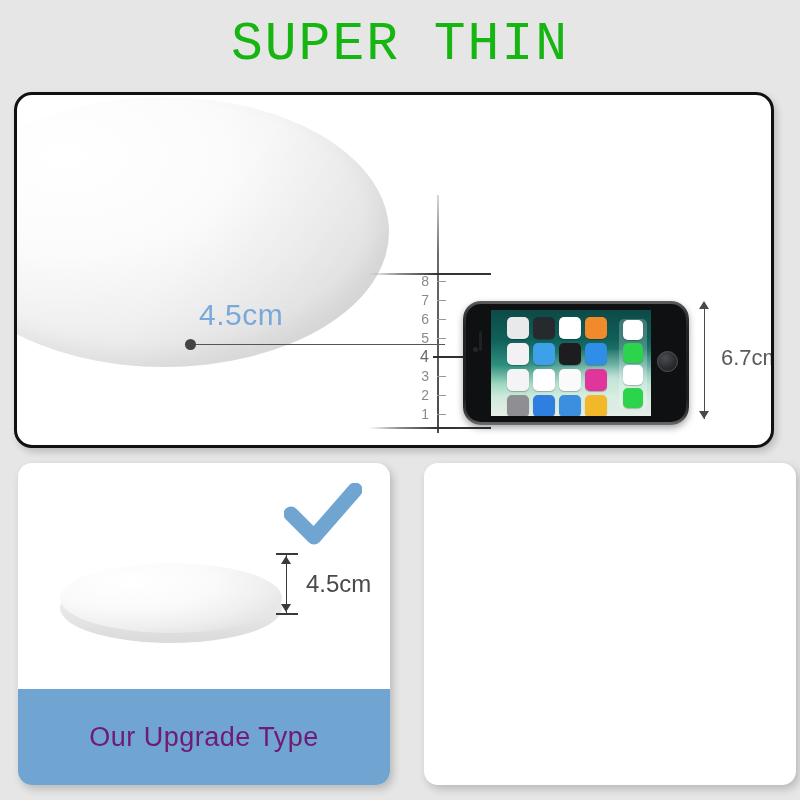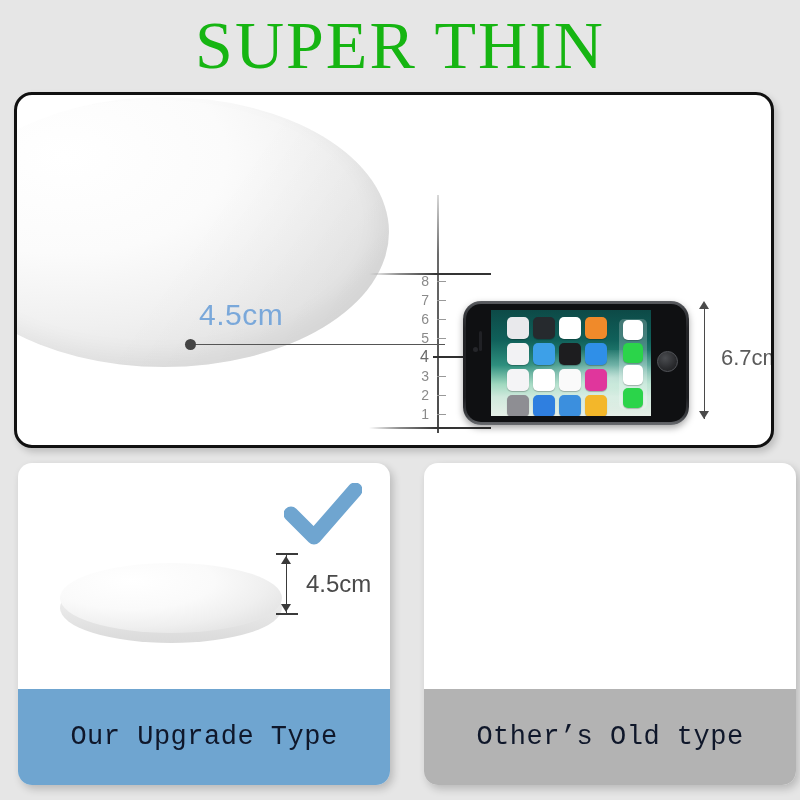--- a/index.html
+++ b/index.html
@@ -17,22 +17,22 @@
 
   
   #title-bar {
     position: absolute;
     left: 0;
     top: 14px;
     width: 800px;
     text-align: center;
   }
   #page-title {
-    font-family: Liberation Serif, serif;
-    font-size: 68px;
+    font-family: Liberation Mono, monospace;
+    font-size: 53px;
     font-weight: 400;
     letter-spacing: 2px;
     color: #16b512;
     line-height: 62px;
     white-space: nowrap;
   }
 
   
   #top-panel {
     position: absolute;
@@ -368,25 +368,24 @@
     position: absolute;
     left: 0;
     bottom: 0;
     width: 100%;
     height: 96px;
     display: flex;
     align-items: center;
     justify-content: center;
   }
   .card-footer-label {
-    color: #0f172a;
+    color: #701a75;
     font-size: 27px;
     letter-spacing: .5px;
     white-space: nowrap;
-    font-family: Liberation Mono, monospace;
   }
 
   
   #check-icon {
     position: absolute;
     right: 28px;
     top: 20px;
     width: 78px;
     height: 62px;
   }
@@ -628,16 +627,13 @@
     </div>
   </div>
 
   <div class="card-footer" style="background:#6fa5d0">
     <span class="card-footer-label">Our Upgrade Type</span>
   </div>
 </div>
 
 <div id="card-right" class="bottom-card">
 
-  <div class="card-footer" style="background:#b3b3b3">
-    <span class="card-footer-label">Other’s Old type</span>
-  </div>
 </div>
 
 </body></html>

